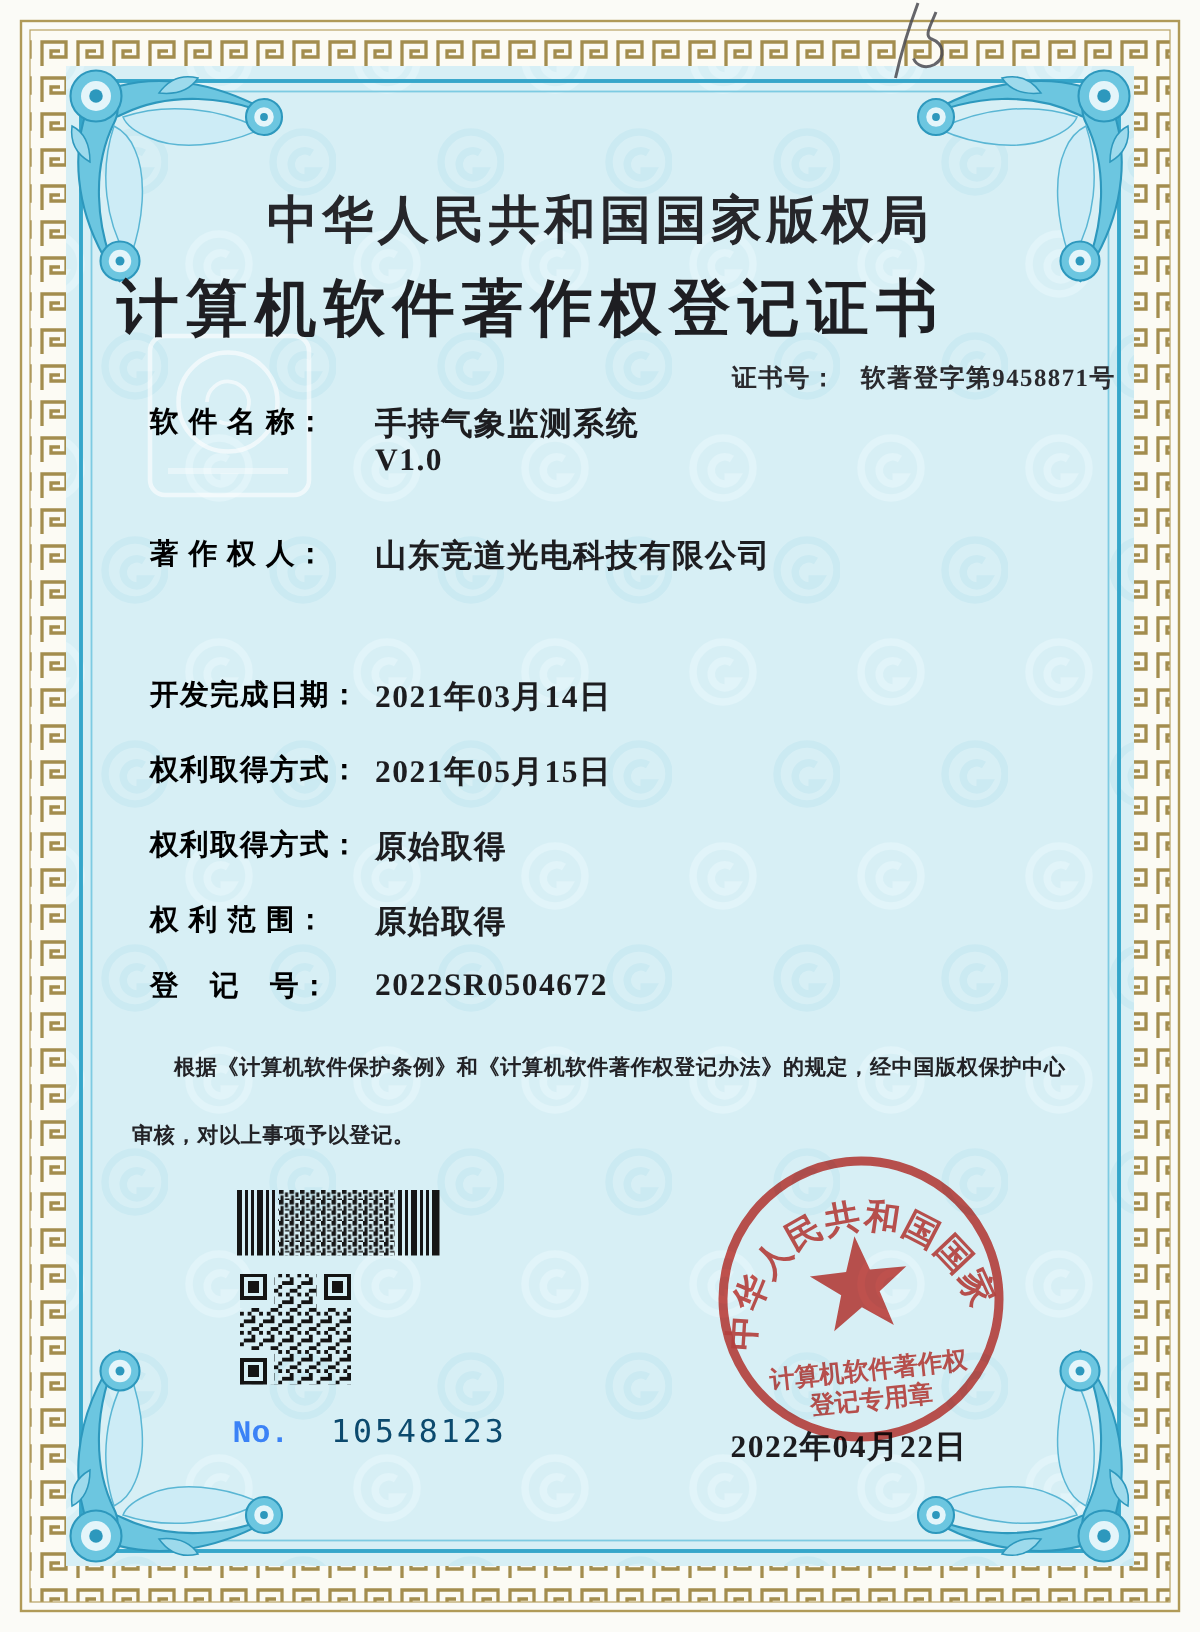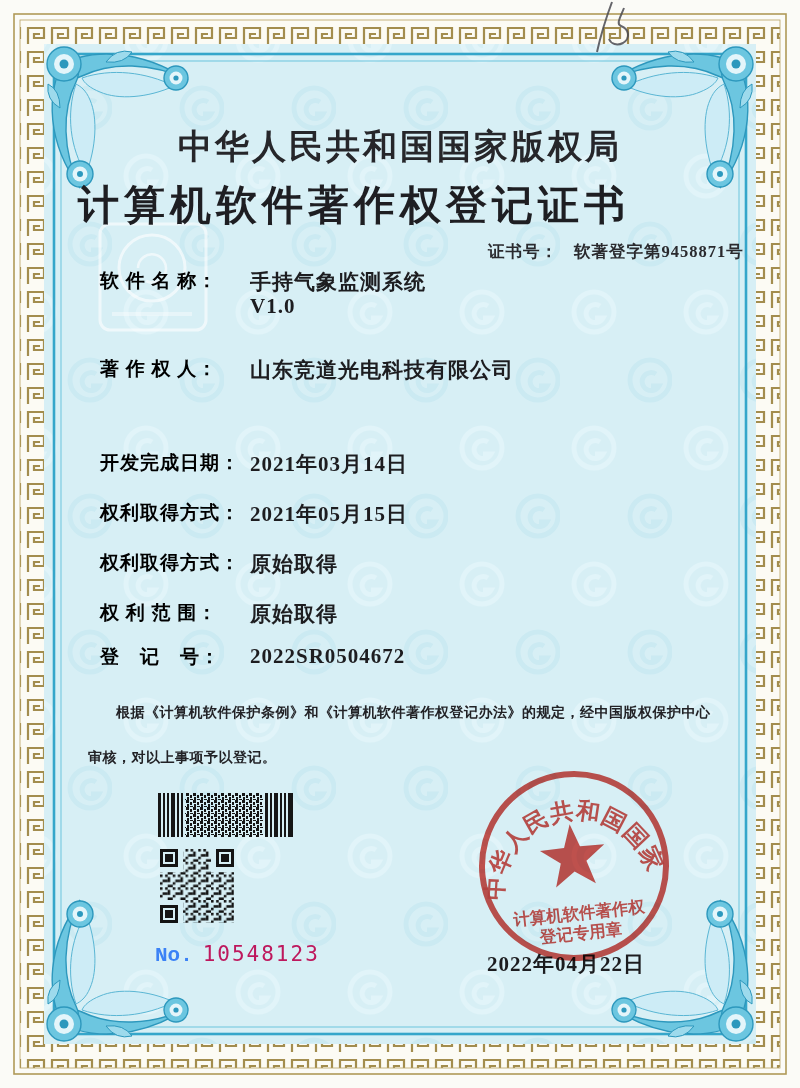--- a/index.html
+++ b/index.html
@@ -12,21 +12,21 @@
              letter-spacing:5px;color:#1e1e22;z-index:4;}
   #certno{top:241px;left:488px;font-size:16.5px;font-weight:bold;color:#2a2a2e;z-index:4;letter-spacing:1px;}
   #certno .v{margin-left:16px;}
   .row{left:0;width:800px;z-index:4;}
   .lab{position:absolute;left:100px;font-size:19px;font-weight:bold;color:#000000;letter-spacing:1px;}
   .val{position:absolute;left:250px;font-size:21px;font-weight:bold;color:#1d1d20;letter-spacing:1px;}
   #paragraph{top:690px;left:88px;width:630px;font-size:14px;font-weight:bold;color:#222226;
              line-height:45px;text-indent:2em;letter-spacing:0.5px;z-index:4;}
   #serial{top:942px;left:136px;z-index:4;font-size:21px;}
   #serial .no{font-family:Liberation Mono, monospace;font-weight:bold;color:#3b82f6;margin-left:19px;}
-  #serial .num{font-family:"DejaVu Sans Mono",monospace;color:#be185d;letter-spacing:2px;margin-left:4px;}
+  #serial .num{font-family:"DejaVu Sans Mono",monospace;color:#0c4a6e;letter-spacing:2px;margin-left:22px;}
   #issue-date{top:950px;left:487px;font-size:21px;font-weight:bold;color:#1c1c1f;letter-spacing:1px;z-index:7;}
   #seal-wrap{top:766px;left:474px;width:200px;height:200px;z-index:8;transform:rotate(-6deg);
              mix-blend-mode:multiply;opacity:0.95;}
   #barcode-wrap{top:793px;left:158px;z-index:4;}
   #qr-wrap{top:849px;left:160px;z-index:4;}
   #bg-svg{top:0;left:0;z-index:1;}
 </style>
 </head>
 <body>
 

